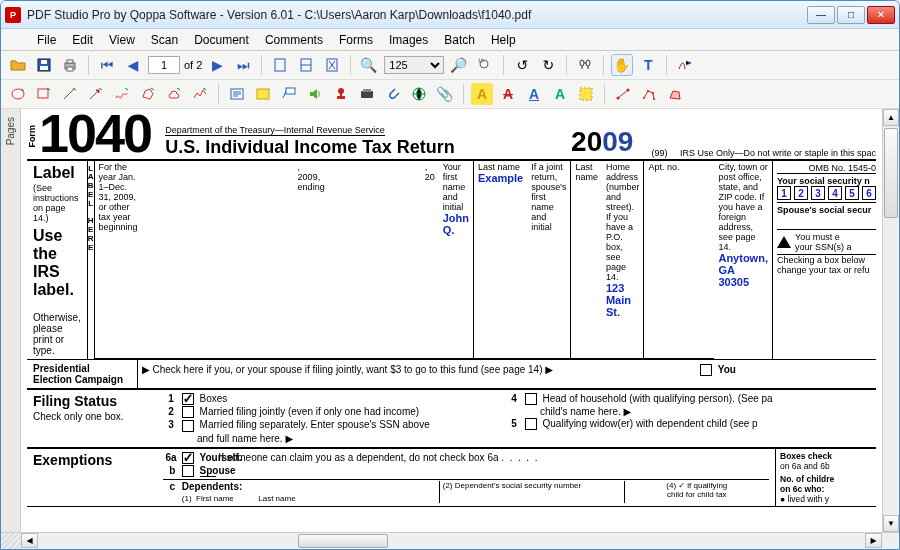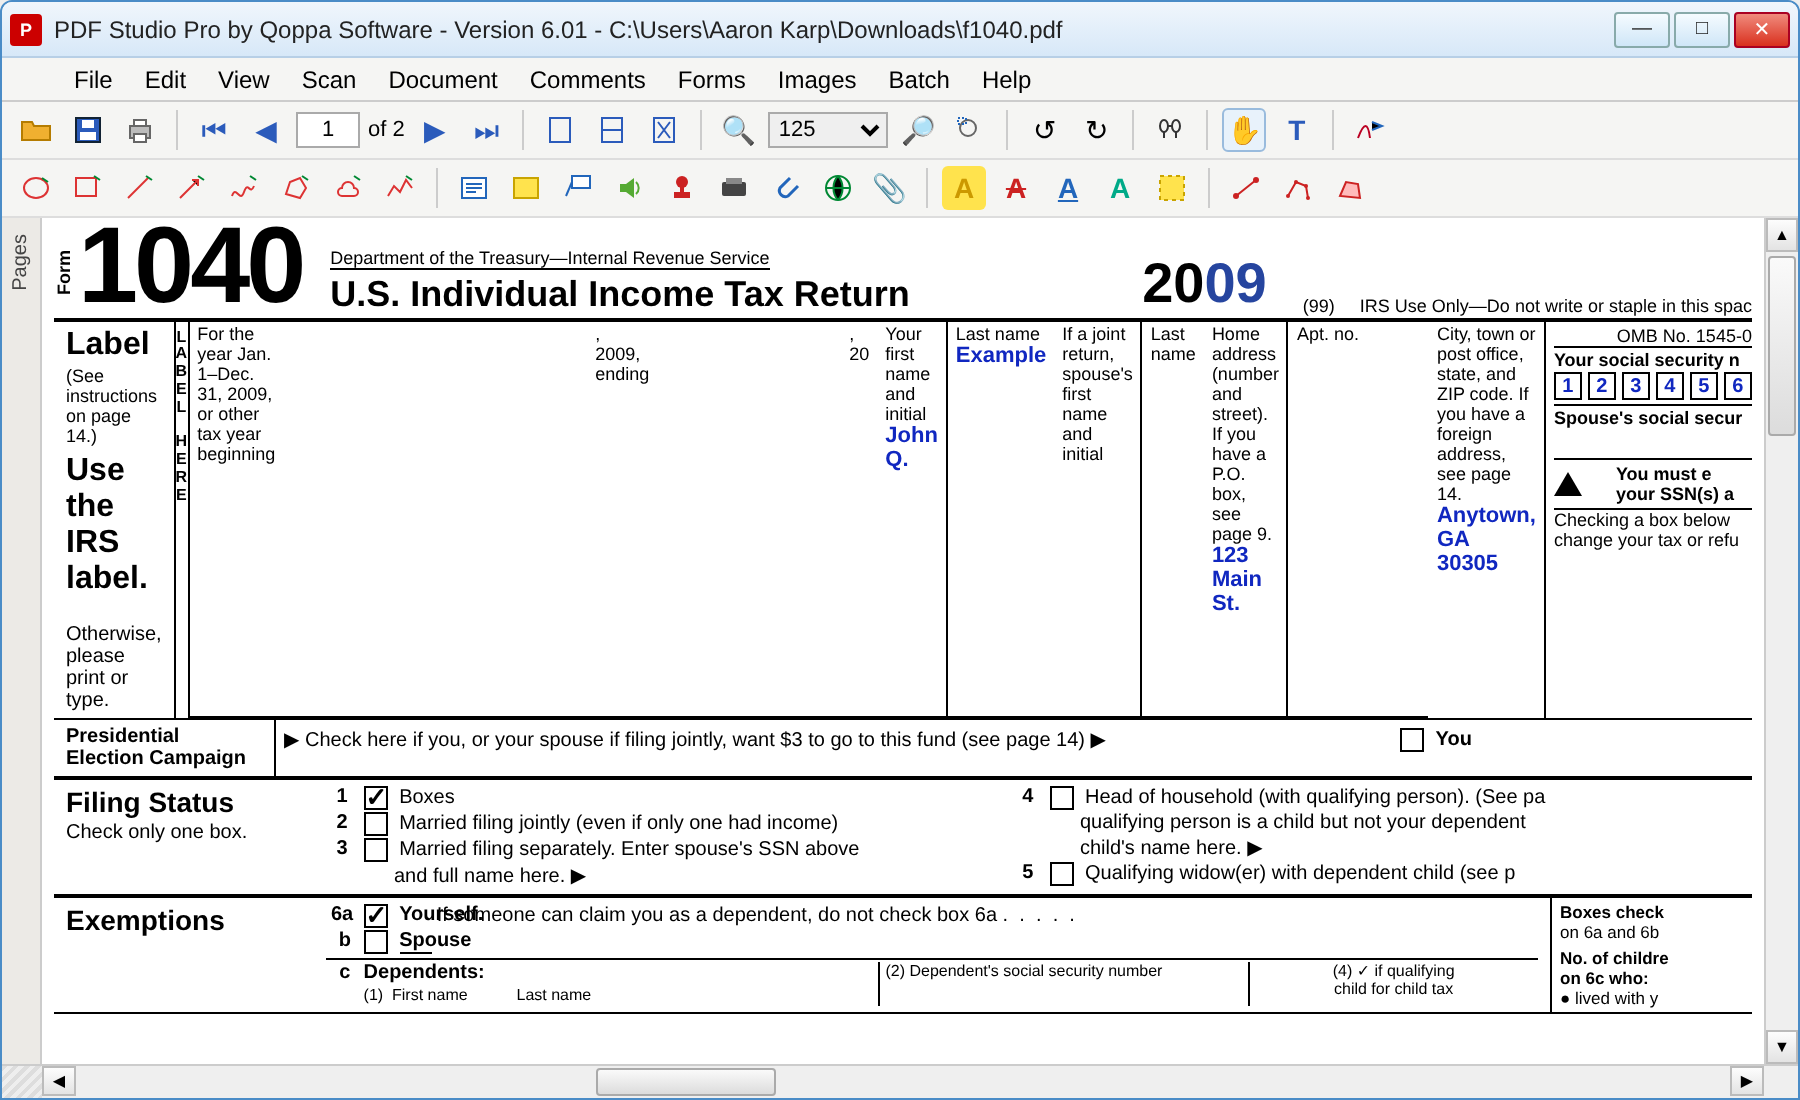--- a/index.html
+++ b/index.html
@@ -52,21 +52,21 @@
 .vstrip { width:14px; text-align:center; font-size:8px; font-weight:bold; line-height:1.1; padding-top:4px; }
 .cells { flex:1; display:flex; flex-direction:row; }
 .cellrow { display:flex; border-bottom:1px solid #000; }
 .cellrow:last-child { border-bottom:none; }
 .cell { border-right:1px solid #000; padding:1px 4px 2px 4px; }
 .cell .lab { font-size:9px; }
 .cell .val { color:#1027c0; font-weight:bold; font-size:11px; }
 .ssncol { width:180px; padding:2px 4px; }
 .ssnboxes { display:flex; gap:3px; }
 .ssnboxes span { width:14px; height:14px; border:1px solid #000; text-align:center; font-size:10px; color:#1027c0; font-weight:bold; line-height:13px; }
-.warn { font-size:9px; display:flex; align-items:center; gap:17px;font-weight:bold; }
+.warn { font-size:9px; display:flex; align-items:center; gap:4px; }
 .tri { width:0;height:0;border-left:7px solid transparent;border-right:7px solid transparent;border-bottom:12px solid #000; }
 .seccol { width:130px; padding:3px 6px; }
 .seccol h4 { font-size:14px; }
 .ck { display:inline-block; width:12px; height:12px; border:1px solid #000; vertical-align:middle; margin-right:3px; position:relative; }
 .ck.checked::after { content:"✓"; position:absolute; top:-3px; left:0; font-size:13px; font-weight:bold; }
 .fsrow { display:flex; border-bottom:1px solid #000; font-size:10px; }
 .fsnums { flex:1; padding:2px 6px; }
 .fsline { margin:1px 0; }
 .fsline b { display:inline-block; width:16px; text-align:center; }
 .sectionline { border-bottom:2.5px solid #000; }
@@ -362,21 +362,21 @@
               <div class="cell" style="flex:1">
                   <div class="lab">If a joint return, spouse's first name and initial</div>
                   <div class="val">&nbsp;</div>
                 </div>
               <div class="cell" style="flex:1;border-right:none">
                   <div class="lab">Last name</div>
                 </div>
             </div>
             <div class="cellrow">
               <div class="cell" style="flex:3">
-                  <div class="lab">Home address (number and street). If you have a P.O. box, see page 9.</div>
+                  <div class="lab">Home address (number and street). If you have a P.O. box, see page 14.</div>
                   <div class="val">123 Main St.</div>
                 </div>
               <div class="cell" style="flex:0 0 70px;border-right:none">
                   <div class="lab">Apt. no.</div>
                 </div>
             </div>
             <div class="cellrow">
               <div class="cell" style="flex:1;border-right:none">
                   <div class="lab">City, town or post office, state, and ZIP code. If you have a foreign address, see page 14.</div>
                   <div class="val">Anytown, GA 30305</div>
@@ -416,21 +416,20 @@
             <div style="font-size:10px;margin-top:2px">Check only one box.</div>
           </div>
           <div class="fsnums">
             <div class="fsline"><b>1</b> <span class="ck checked"></span> <span>Boxes</span></div>
             <div class="fsline"><b>2</b> <span class="ck"></span> <span>Married filing jointly (even if only one had income)</span></div>
             <div class="fsline"><b>3</b> <span class="ck"></span> <span>Married filing separately. Enter spouse's SSN above</span></div>
             <div class="fsline" style="padding-left:34px">and full name here. ▶</div>
           </div>
           <div class="fsnums" style="flex:1.1">
             <div class="fsline"><b>4</b> <span class="ck"></span> <span>Head of household (with qualifying person). (See pa</span></div>
-            <div class="fsline" style="padding-left:34px">qualifying person is a child but not your dependent</div>
             <div class="fsline" style="padding-left:34px">child's name here. ▶</div>
             <div class="fsline"><b>5</b> <span class="ck"></span> <span>Qualifying widow(er) with dependent child (see p</span></div>
           </div>
         </div>
 
         <div class="fsrow">
           <div class="seccol">
               <h4>Exemptions</h4>
             </div>
           <div class="fsnums" style="flex:1;border-right:1px solid #000">

